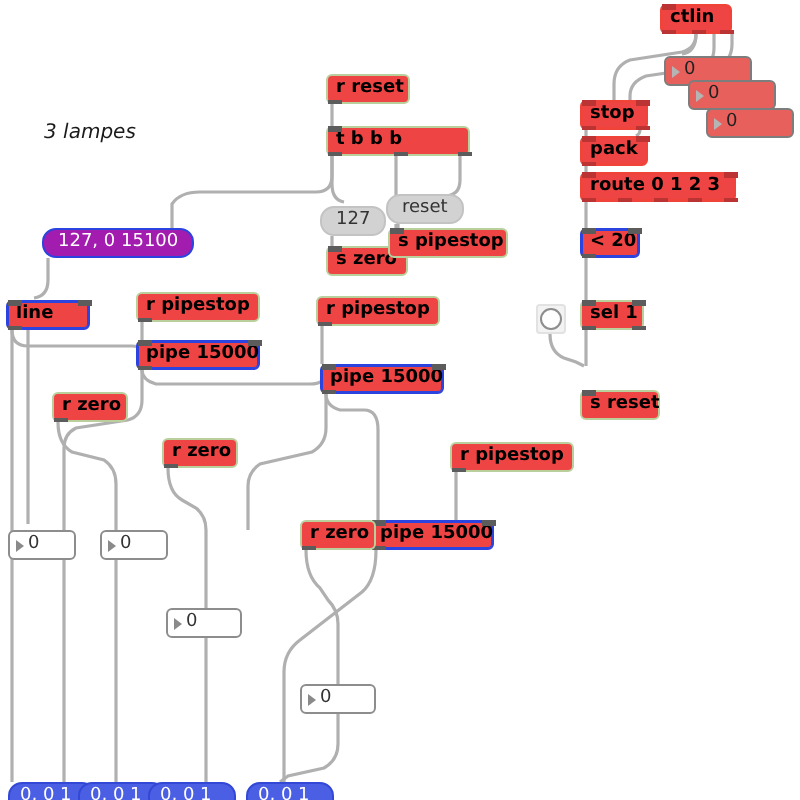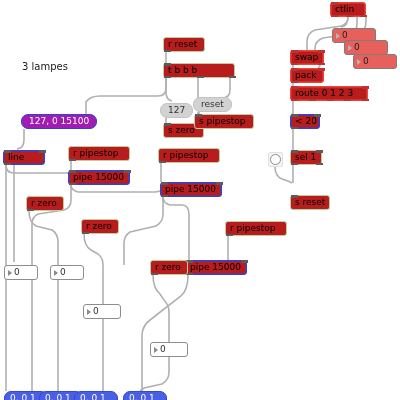--- a/index.html
+++ b/index.html
@@ -26,25 +26,26 @@
     box-sizing:border-box;
     font-size:9px;
     line-height:1;
     white-space:nowrap;
     display:flex;
     align-items:center;
     color:#000;
   }
   
   .obj{
-    background:#b91c1c;
+    background:#ef4444;
     border:1px solid #b9cf9c;
     border-radius:3px;
     padding:2px 4px 3px 4px;
     height:15px;
+    font-weight:bold;
   }
   .obj.sel-blue{ border-color:#2b44e0; border-width:1.6px; box-shadow:0 0 0 0.5px #2b44e0 inset;}
   .obj.sel-red{ border-color:#f0433a; border-width:1.6px; box-shadow:0 0 0 0.5px #f0433a inset;}
   
   .msg{
     background:#d2d2d2;
     border:1px solid #c3c3c3;
     border-radius:7px;
     padding:2px 7px 3px 7px;
     height:15px;
@@ -239,21 +240,21 @@
         <span class="nub" style="left: 0px; bottom: -1px;"></span>
       </div>
       <div class="node obj sel-red" style="left: 330px; top: 2px; width: 36px;">
         <span>ctlin</span>
         <span class="nub red" style="left: 0px; top: -1px;"></span>
         <span class="nub red" style="left: 0px; bottom: -1px;"></span>
         <span class="nub red" style="left: 15px; bottom: -1px;"></span>
         <span class="nub red" style="left: 29px; bottom: -1px;"></span>
       </div>
       <div class="node obj sel-red" style="left: 290px; top: 50px; width: 34px;">
-        <span>swap</span>
+        <span>stop</span>
         <span class="nub red" style="left: 0px; top: -1px;"></span>
         <span class="nub red" style="left: 27px; top: -1px;"></span>
         <span class="nub red" style="left: 0px; bottom: -1px;"></span>
         <span class="nub red" style="left: 27px; bottom: -1px;"></span>
       </div>
       <div class="node obj sel-red" style="left: 290px; top: 68px; width: 34px;">
         <span>pack</span>
         <span class="nub red" style="left: 0px; top: -1px;"></span>
         <span class="nub red" style="left: 27px; top: -1px;"></span>
         <span class="nub red" style="left: 0px; bottom: -1px;"></span>
@@ -318,20 +319,20 @@
         <span class="tri"></span>
         <span class="nv">0</span>
       </div>
       <div class="node num" style="left: 150px; top: 342px; width: 38px;">
         <span class="tri"></span>
         <span class="nv">0</span>
       </div>
       <div class="node bng" style="left: 268px; top: 152px;">
         <i></i>
       </div>
-      <div class="node comment" style="left: 22px; top: 62px;">3 lampes</div>
+      <div class="node comment" style="left: 22px; top: 62px; font-style: italic;">3 lampes</div>
       <div class="botmsg" style="left: 4px; top: 391px; width: 32px;">0, 0 1</div>
       <div class="botmsg" style="left: 39px; top: 391px; width: 32px;">0, 0 1</div>
       <div class="botmsg" style="left: 74px; top: 391px; width: 32px;">0, 0 1</div>
       <div class="botmsg" style="left: 123px; top: 391px; width: 32px;">0, 0 1</div>
     </div>
 
 </div>
 
 </body></html>

